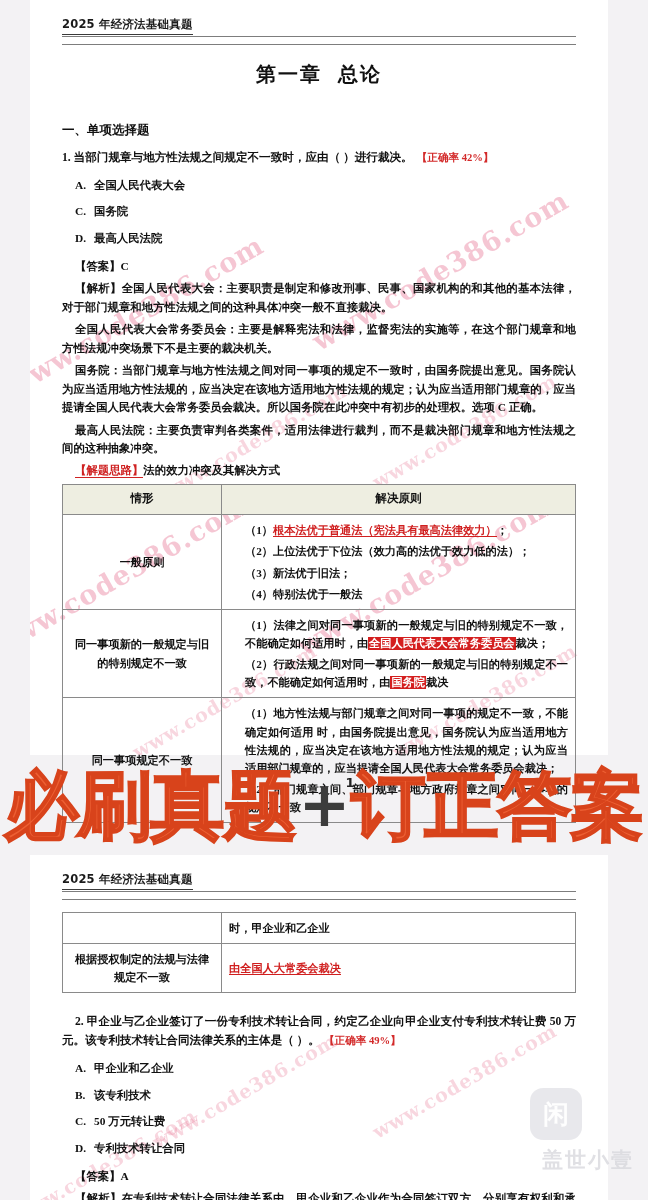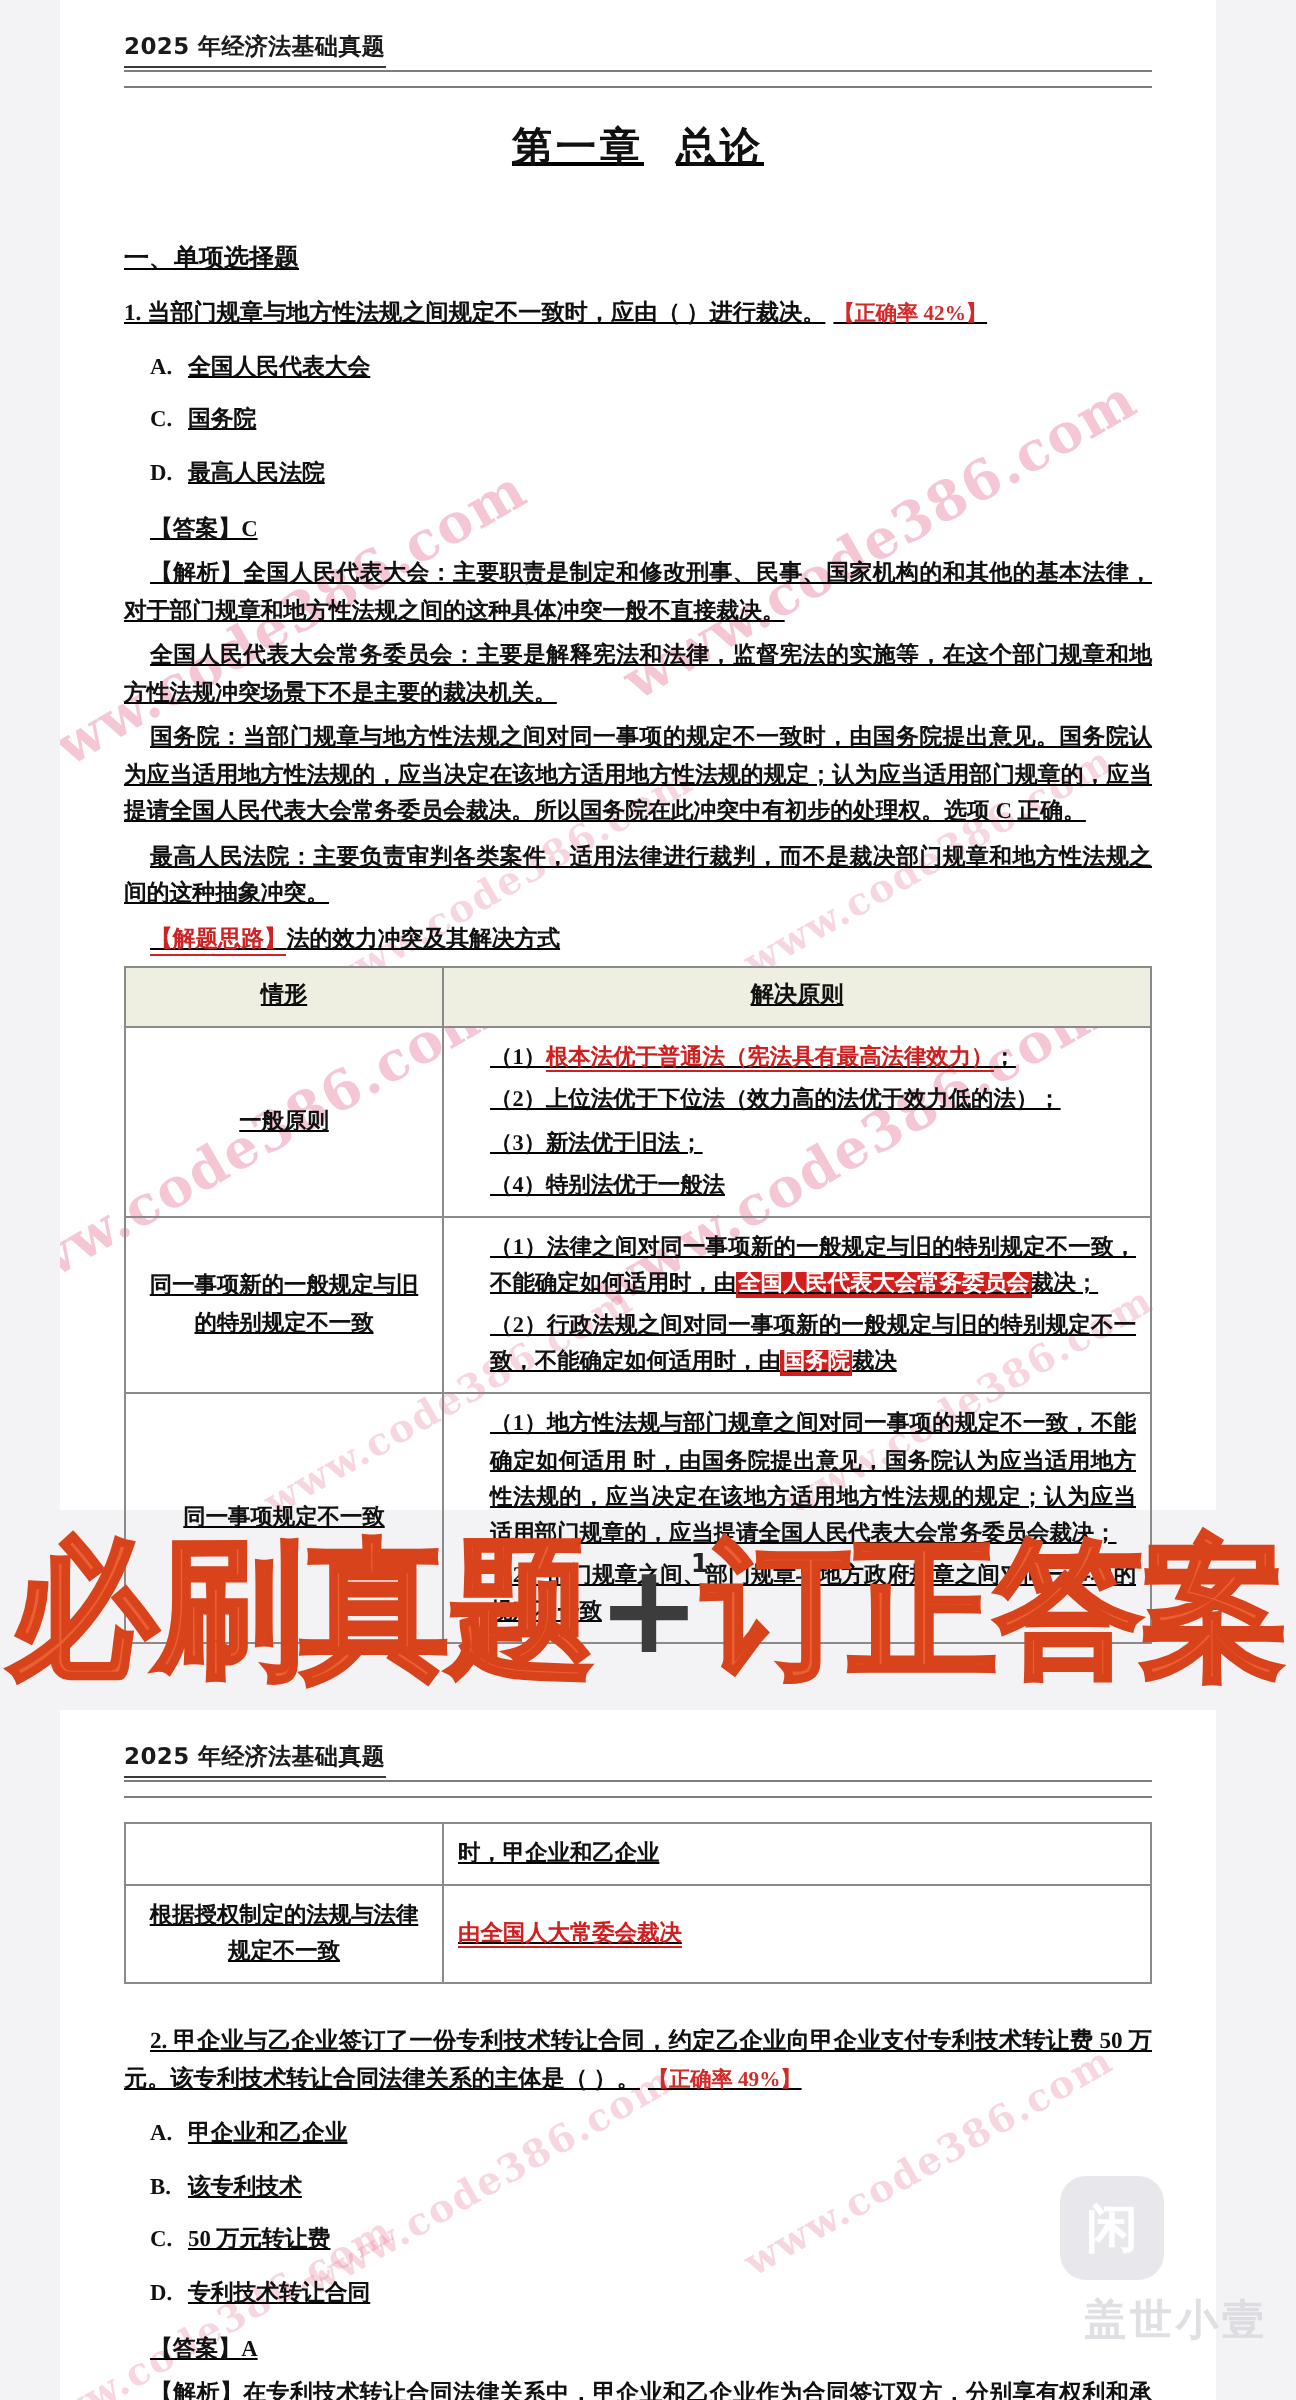--- a/index.html
+++ b/index.html
@@ -17,21 +17,21 @@
   }
   .page {
     position: absolute;
     left: 30px;
     width: 578px;
     background: #ffffff;
   }
   #page1 { top: 0px; height: 755px; }
   #page2 { top: 855px; height: 345px; }
 
-  .page-inner { position: relative; padding: 0 32px; z-index: 3; text-decoration: underline; }
+  .page-inner { position: relative; padding: 0 32px; z-index: 3; }
 
   
   .hdr-wrap { padding-top: 14px; }
   .hdr-title {
     font-family: "DejaVu Sans", "Liberation Sans", sans-serif;
     font-weight: bold;
     font-size: 11.5px;
     color: #1b1b1b;
     letter-spacing: .2px;
     padding-bottom: 2px;

